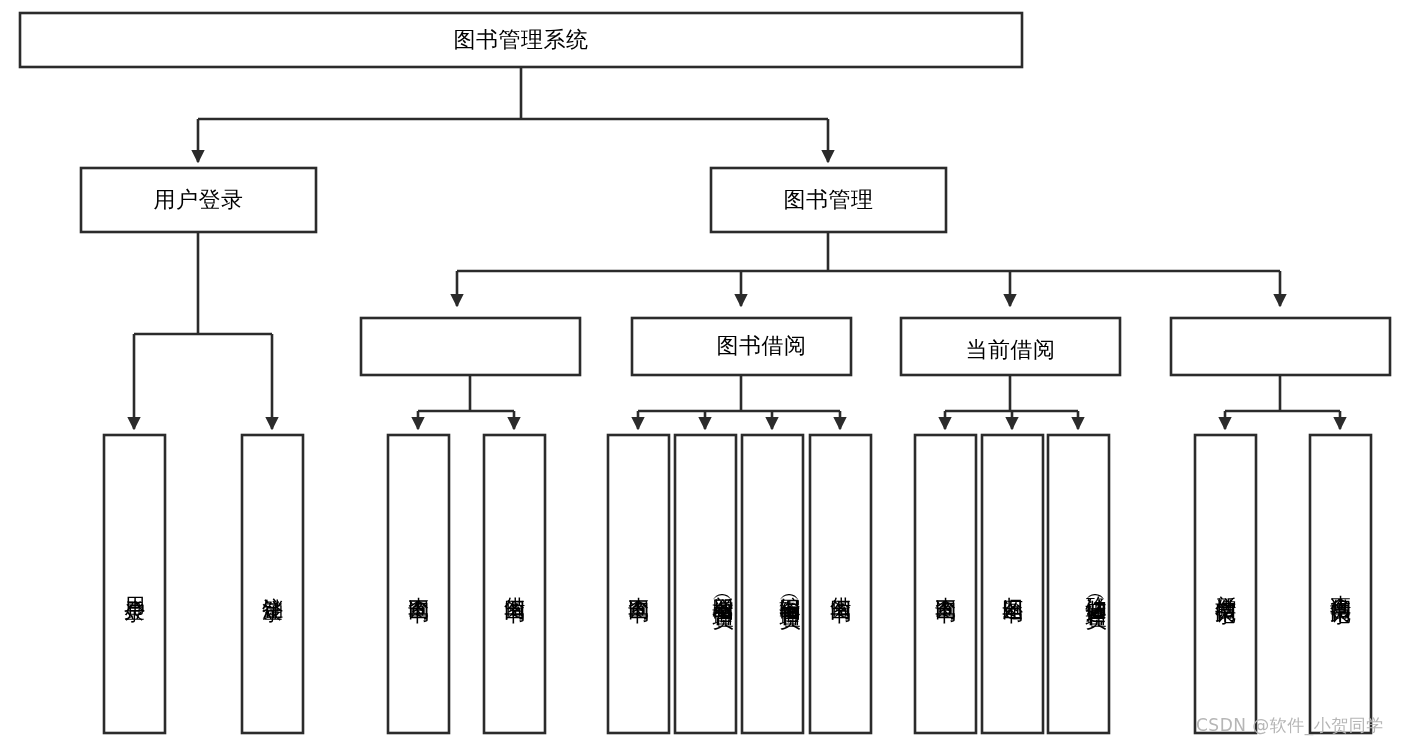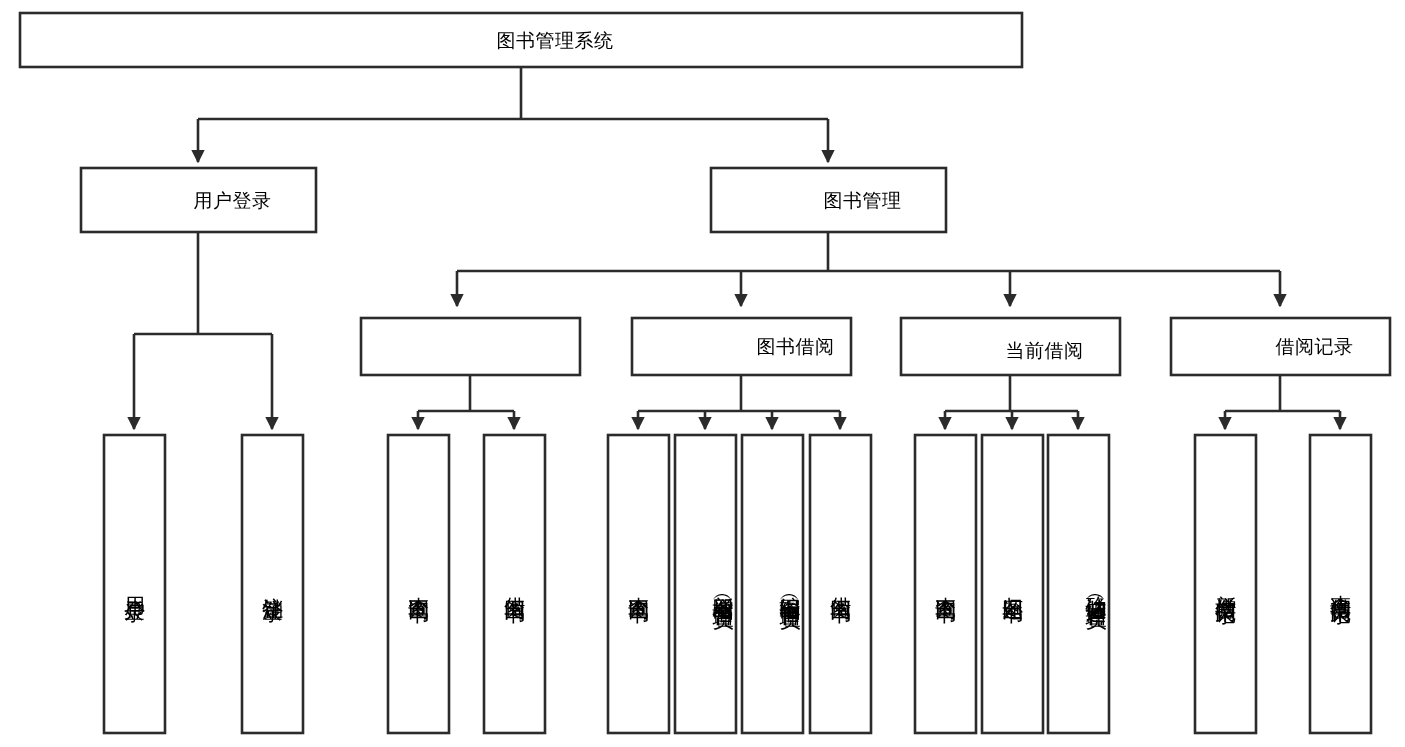--- a/index.html
+++ b/index.html
@@ -29,23 +29,22 @@
     position: absolute;
     display: flex;
     align-items: center;
     justify-content: center;
     color: #000000;
     text-align: center;
     pointer-events: none;
     letter-spacing: 0.5px;
   }
   .node-label.horiz {
-    font-size: 19px;
+    font-size: 22px;
     line-height: 1.2;
-    padding-left: 34px;
   }
   .node-label.vert {
     writing-mode: vertical-rl;
     text-orientation: upright;
     font-size: 21px;
     line-height: 1.25;
     letter-spacing: 2px;
   }
   .watermark {
     position: absolute;
@@ -141,34 +140,34 @@
     </g>
   </svg>
 
   <div class="node-label horiz" style="left:20px; top:13px; width:1002px; height:54px;">图书管理系统</div>
 
   <div class="node-label horiz" style="left:81px; top:168px; width:235px; height:64px;">用户登录</div>
   <div class="node-label horiz" style="left:711px; top:168px; width:235px; height:64px;">图书管理</div>
 
   <div class="node-label horiz" style="left:632px; top:318px; width:219px; height:57px;margin-left:20px;">图书借阅</div>
   <div class="node-label horiz" style="left:901px; top:318px; width:219px; height:65px;">当前借阅</div>
-  <div class="node-label horiz" style="left:1171px; top:318px; width:219px; height:57px;">借阅记录</div>
 
   <div class="node-label vert" style="left:104px; top:435px; width:61px; height:298px;">用户登录</div>
   <div class="node-label vert" style="left:242px; top:435px; width:61px; height:298px;">注销登录</div>
 
   <div class="node-label vert" style="left:388px; top:435px; width:61px; height:298px;">查询图书</div>
   <div class="node-label vert" style="left:484px; top:435px; width:61px; height:298px;">借阅图书</div>
 
   <div class="node-label vert" style="left:608px; top:435px; width:61px; height:298px;">查询图书</div>
   <div class="node-label vert" style="left:675px; top:435px; width:61px; height:298px; align-items:flex-start; padding-top:8px; box-sizing:border-box;">新增图书（管理员）</div>
   <div class="node-label vert" style="left:742px; top:435px; width:61px; height:298px; align-items:flex-start; padding-top:8px; box-sizing:border-box;">编辑图书（管理员）</div>
   <div class="node-label vert" style="left:810px; top:435px; width:61px; height:298px;">借阅图书</div>
 
   <div class="node-label vert" style="left:915px; top:435px; width:61px; height:298px;">查询图书</div>
   <div class="node-label vert" style="left:982px; top:435px; width:61px; height:298px;">归还图书</div>
   <div class="node-label vert" style="left:1048px; top:435px; width:61px; height:298px; align-items:flex-start; padding-top:8px; box-sizing:border-box;">确认归还（管理员）</div>
 
   <div class="node-label vert" style="left:1195px; top:435px; width:61px; height:298px;">新增借阅记录</div>
   <div class="node-label vert" style="left:1310px; top:435px; width:61px; height:298px;">查询借阅记录</div>
 
+  <div class="watermark" style="left:1196px; top:714px;">CSDN @软件_小贺同学</div>
 
 </div>
 
 </body></html>

